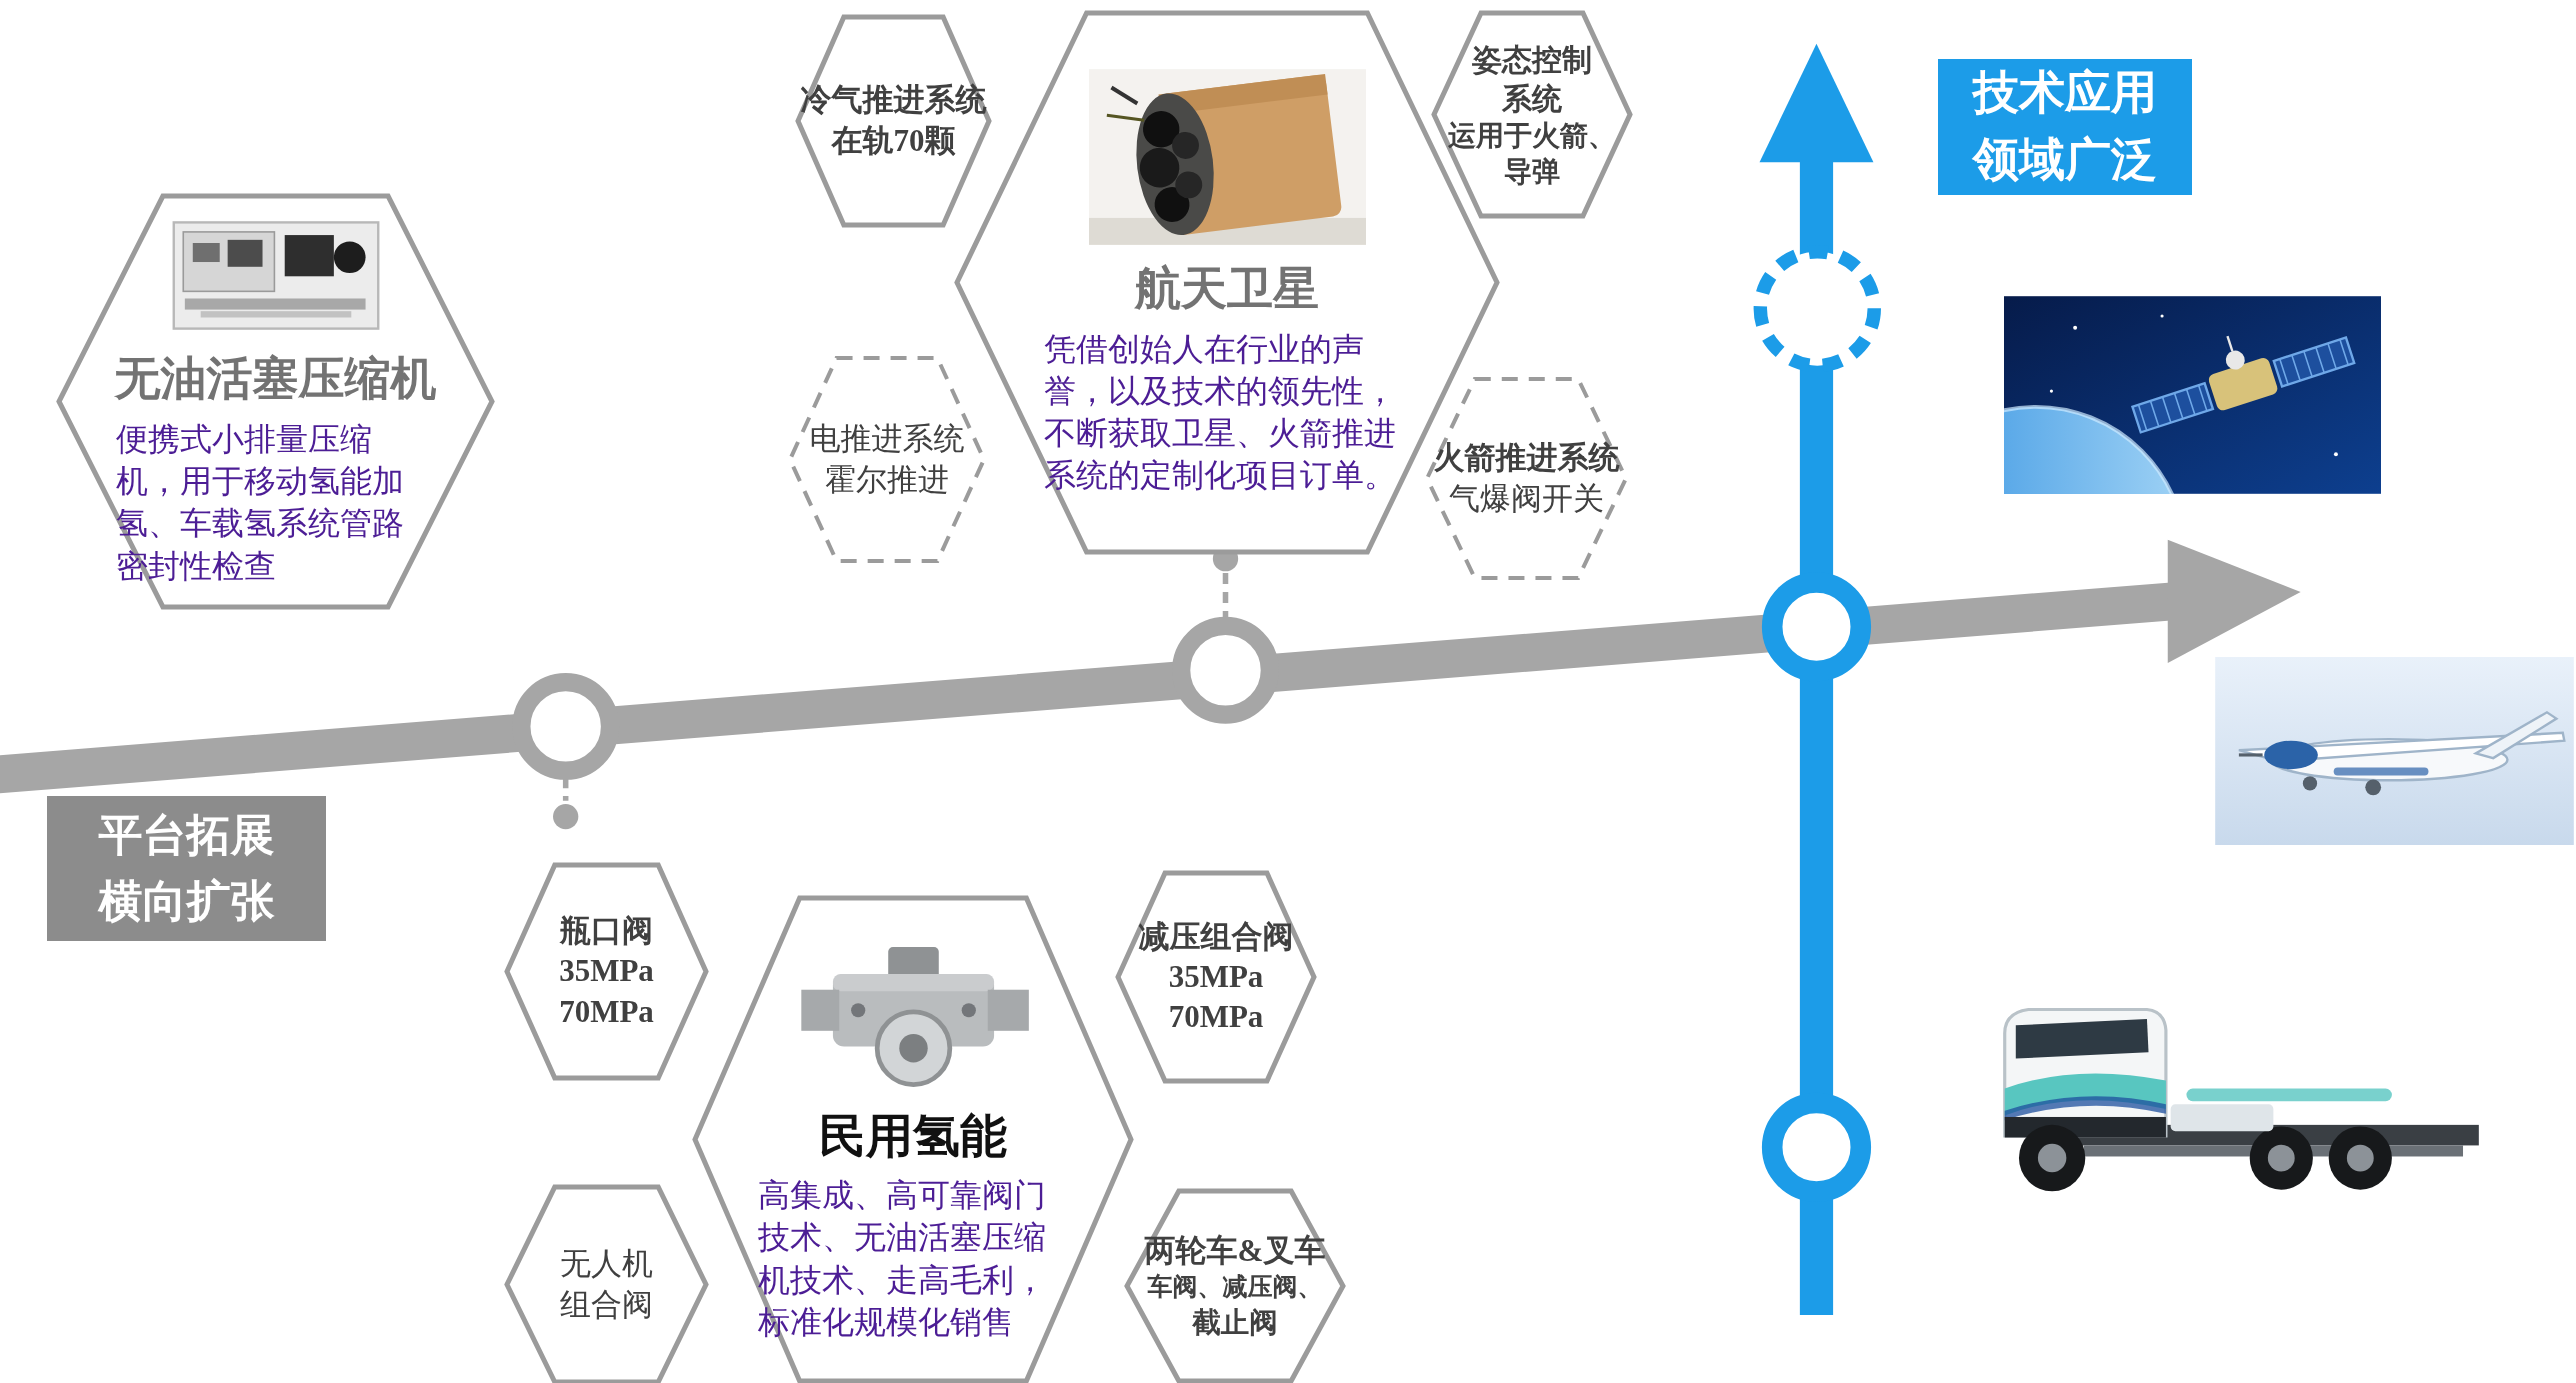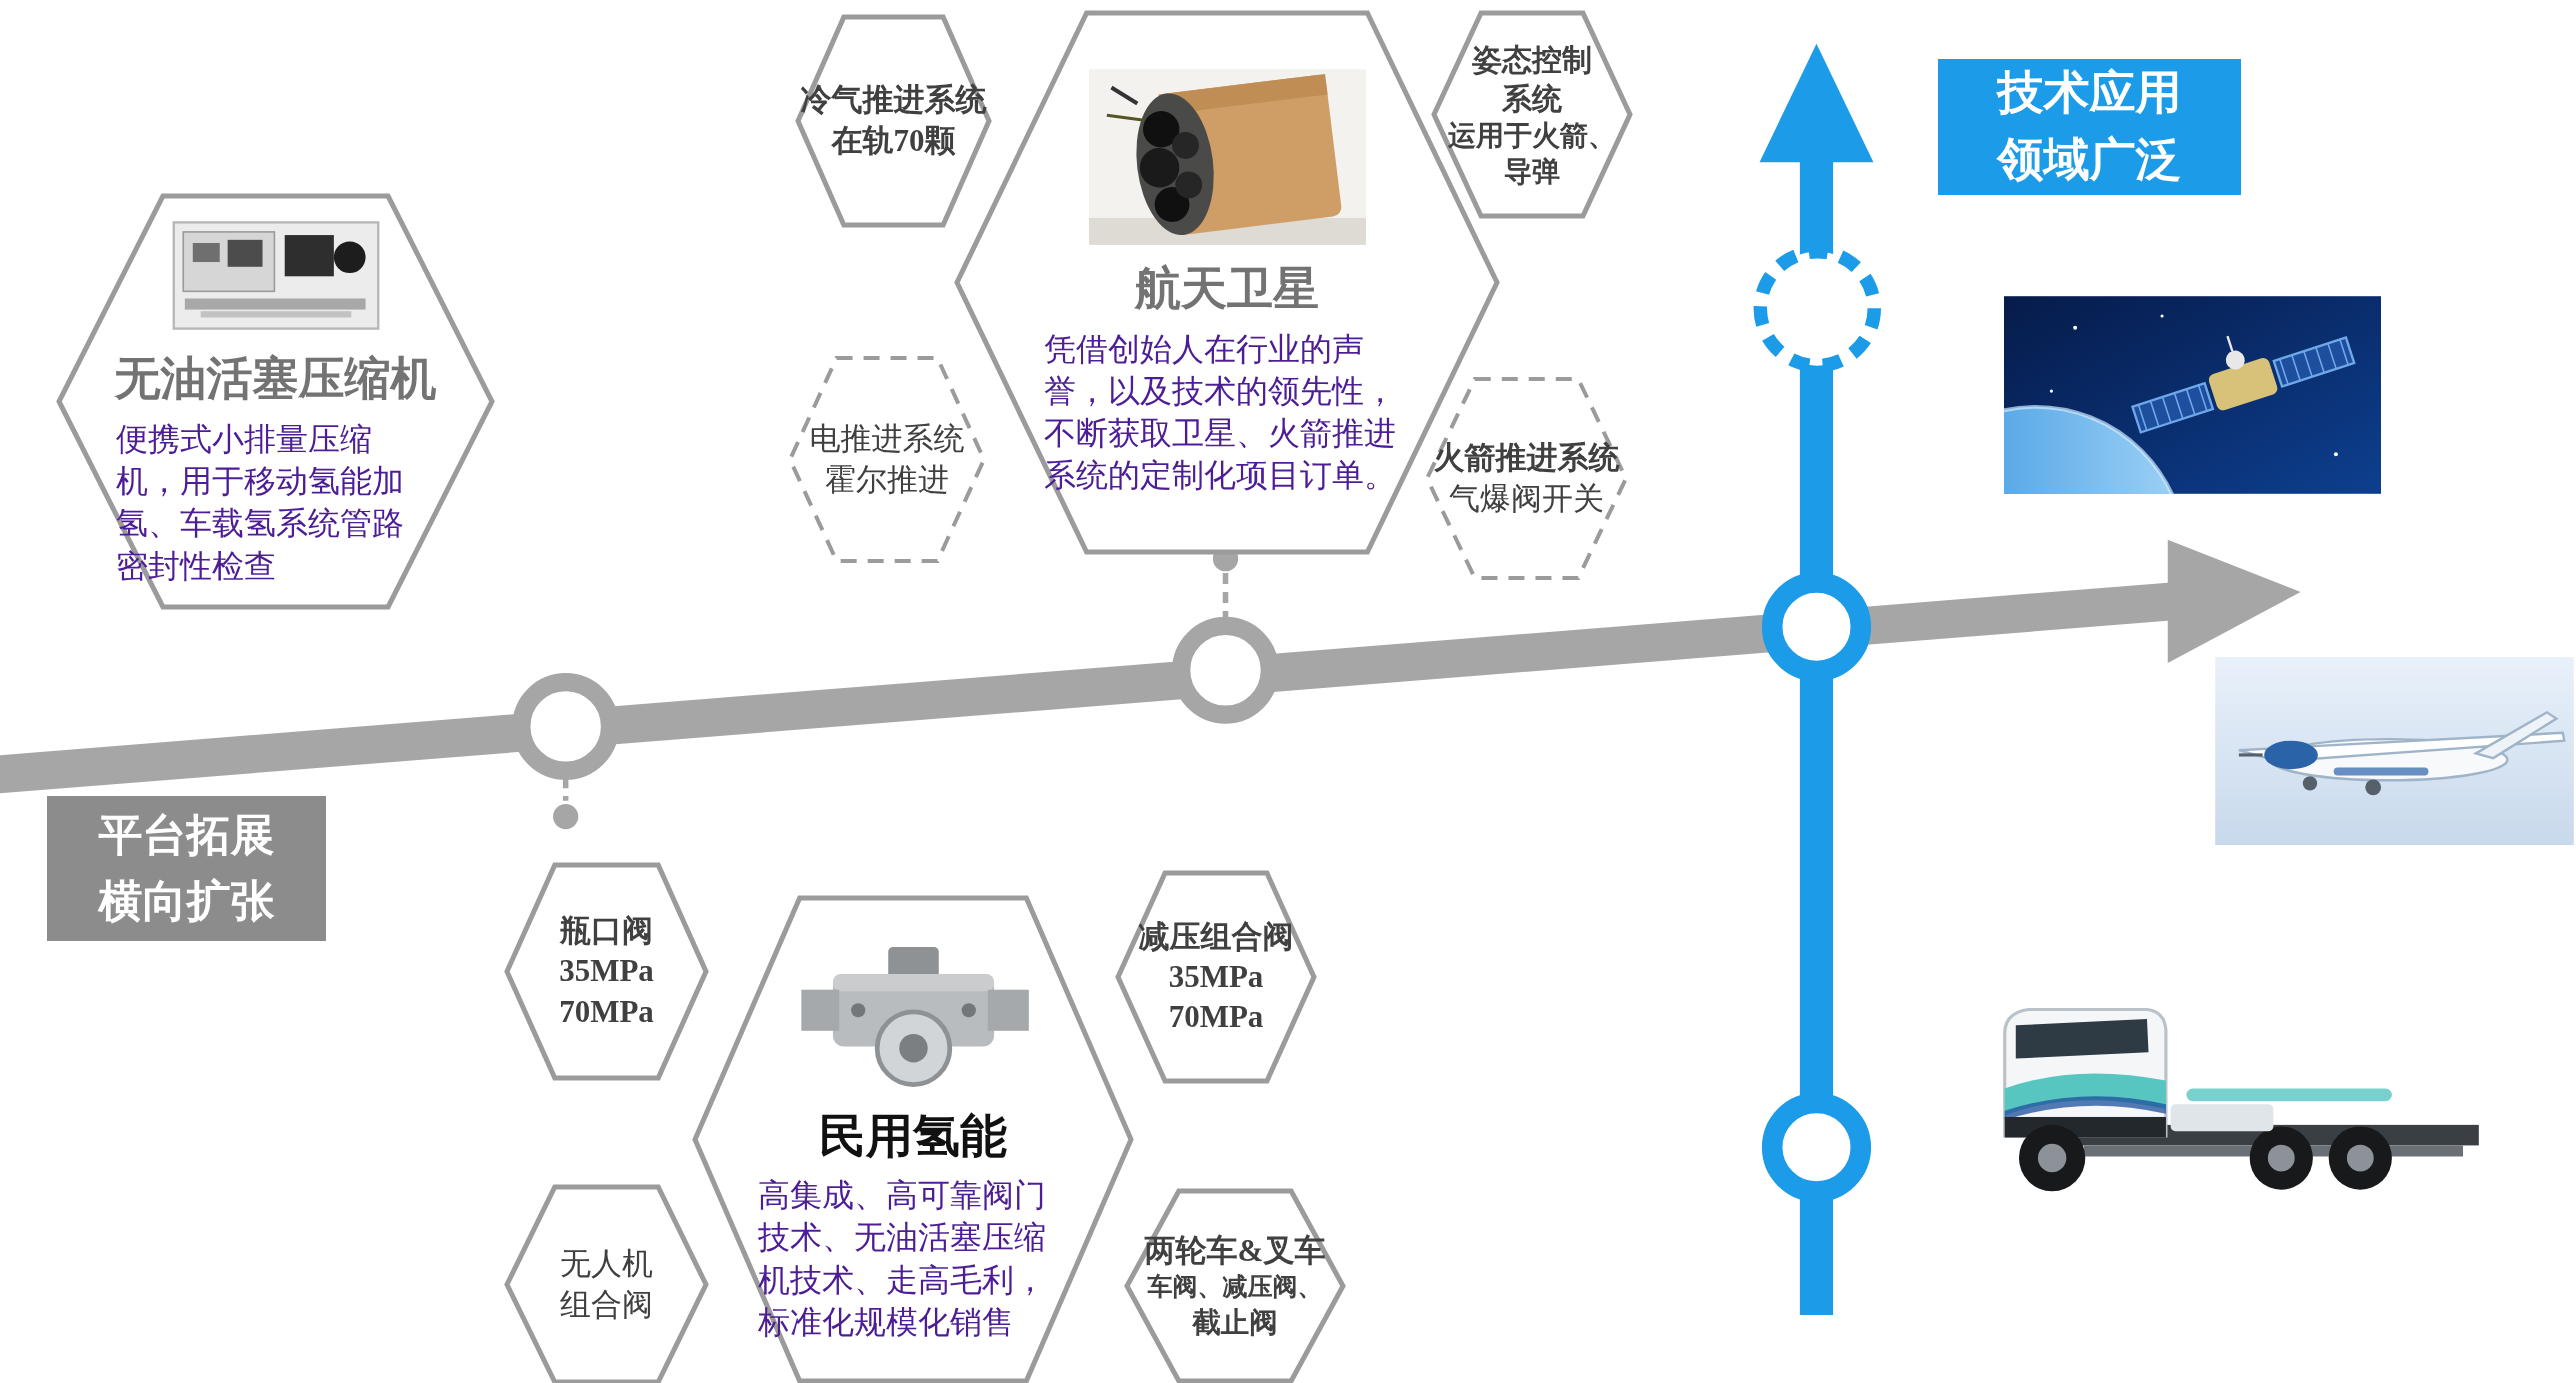--- a/index.html
+++ b/index.html
@@ -14,21 +14,21 @@
   .hex-content{position:relative;width:100%;height:100%;display:flex;flex-direction:column;
                align-items:center;justify-content:center;text-align:center;}
 
   .hex-line{font-weight:bold;font-size:31px;line-height:1.3;color:#404040;}
   .hex-title{font-weight:bold;font-size:46px;color:#737373;margin:12.7px 0 8px 0;}
   .hex-title-sans{font-family:"Liberation Sans", sans-serif;font-weight:bold;font-size:47px;color:#111;margin:11px 0 6.3px 0;}
   .hex-desc{font-size:32px;line-height:1.32;color:#4c1d95;text-align:left;}
 
   .label-box{position:absolute;display:flex;flex-direction:column;align-items:center;justify-content:center;
              color:#ffffff;font-weight:bold;text-align:center;}
-  #tech-label{left:1938px;top:59px;width:303px;height:136px;background:#1c9ce8;font-size:46px;line-height:1.45;}
+  #tech-label{left:1938px;top:59px;width:254px;height:136px;background:#1c9ce8;font-size:46px;line-height:1.45;}
   #platform-label{left:47px;top:796px;width:279px;height:145px;background:#8c8c8c;font-size:44px;line-height:1.5;}
 
   .photo{display:block;}
   .img-abs{position:absolute;}
 </style>
 </head>
 <body>
 
 <div id="stage">
 

